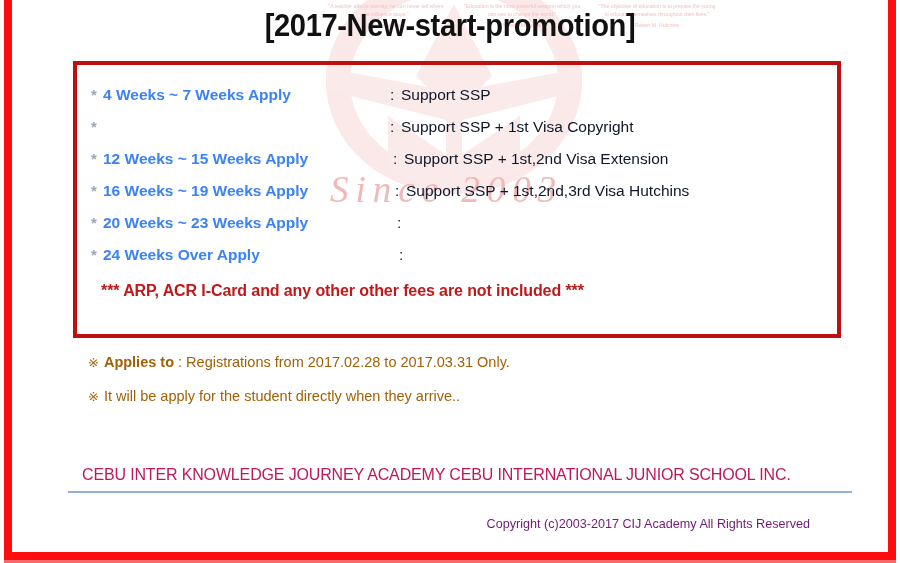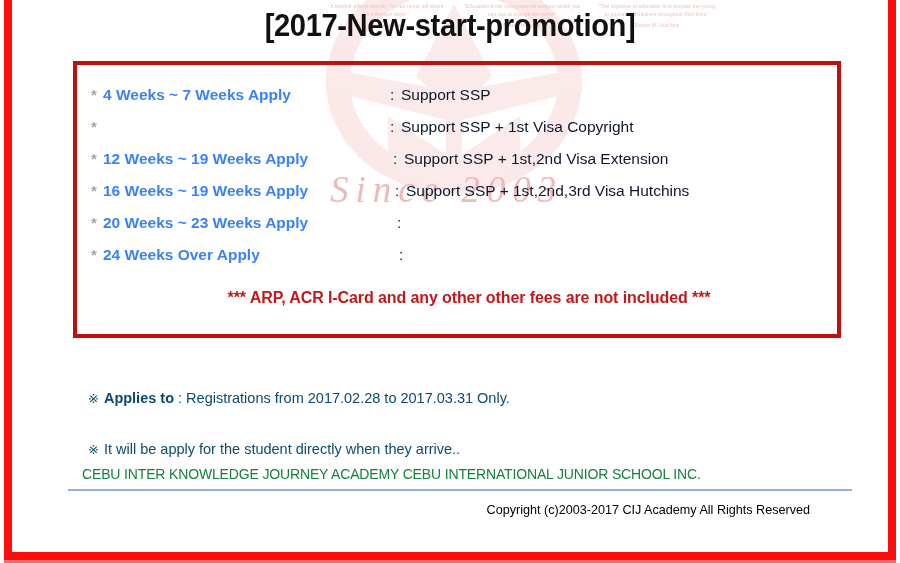--- a/index.html
+++ b/index.html
@@ -166,80 +166,79 @@
   }
   
   .row:nth-child(3) .colon, .row:nth-child(3) .benefit { margin-left: 3px; }
   .row:nth-child(4) .colon, .row:nth-child(4) .benefit { margin-left: 5px; }
   .row:nth-child(5) .colon, .row:nth-child(5) .benefit { margin-left: 7px; }
   .row:nth-child(6) .colon, .row:nth-child(6) .benefit { margin-left: 9px; }
 
   .warning {
     position: absolute;
     left: 0;
-    top: 224px;
+    top: 217px;
     width: 100%;
-    text-align: center;
+    text-align: left;
     font-size: 16px;
     font-weight: bold;
     color: #c0191b;
     letter-spacing: -0.1px;
     padding-left: 24px;
     box-sizing: border-box;
   }
 
   
   .notes {
     position: absolute;
     left: 88px;
     top: 355px;
     z-index: 3;
   }
   .note {
     font-size: 14.5px;
-    color: #0c4a6e;
+    color: #a16207;
     line-height: 1;
     margin-bottom: 19px;
     white-space: nowrap;
-    margin-top: 36px;
   }
   .note .mark {
     margin-right: 5px;
     font-size: 13px;
   }
   .note .strong {
     font-weight: bold;
   }
 
   
   .footer {
     position: absolute;
     left: 68px;
     top: 466px;
     width: 784px;
     z-index: 3;
   }
   .footer-org {
-    font-size: 14px;
-    color: #15803d;
+    font-size: 16px;
+    color: #be185d;
     letter-spacing: -0.15px;
     white-space: nowrap;
     padding-left: 14px;
   }
   .footer-rule {
     margin-top: 7px;
     width: 100%;
     height: 2px;
     background: #93b1d4;
   }
   .footer-copy {
-    margin-top: 12px;
+    margin-top: 24px;
     text-align: right;
     font-size: 12.6px;
-    color: #000000;
+    color: #701a75;
     padding-right: 42px;
     white-space: nowrap;
   }
 </style>
 </head>
 <body>
 
 <div class="page">
 
   <div class="watermark">
@@ -285,21 +284,21 @@
       </div>
 
       <div class="row">
         <span class="star">*</span>
         <span class="colon">:</span>
         <span class="benefit">Support SSP + 1st Visa Copyright</span>
       </div>
 
       <div class="row">
         <span class="star">*</span>
-        <span class="term">12 Weeks ~ 19 Weeks Apply</span>
+        <span class="term">12 Weeks ~ 15 Weeks Apply</span>
         <span class="colon">:</span>
         <span class="benefit">Support SSP + 1st,2nd Visa Extension</span>
       </div>
 
       <div class="row">
         <span class="star">*</span>
         <span class="term">16 Weeks ~ 19 Weeks Apply</span>
         <span class="colon">:</span>
         <span class="benefit">Support SSP + 1st,2nd,3rd Visa Hutchins</span>
       </div>

